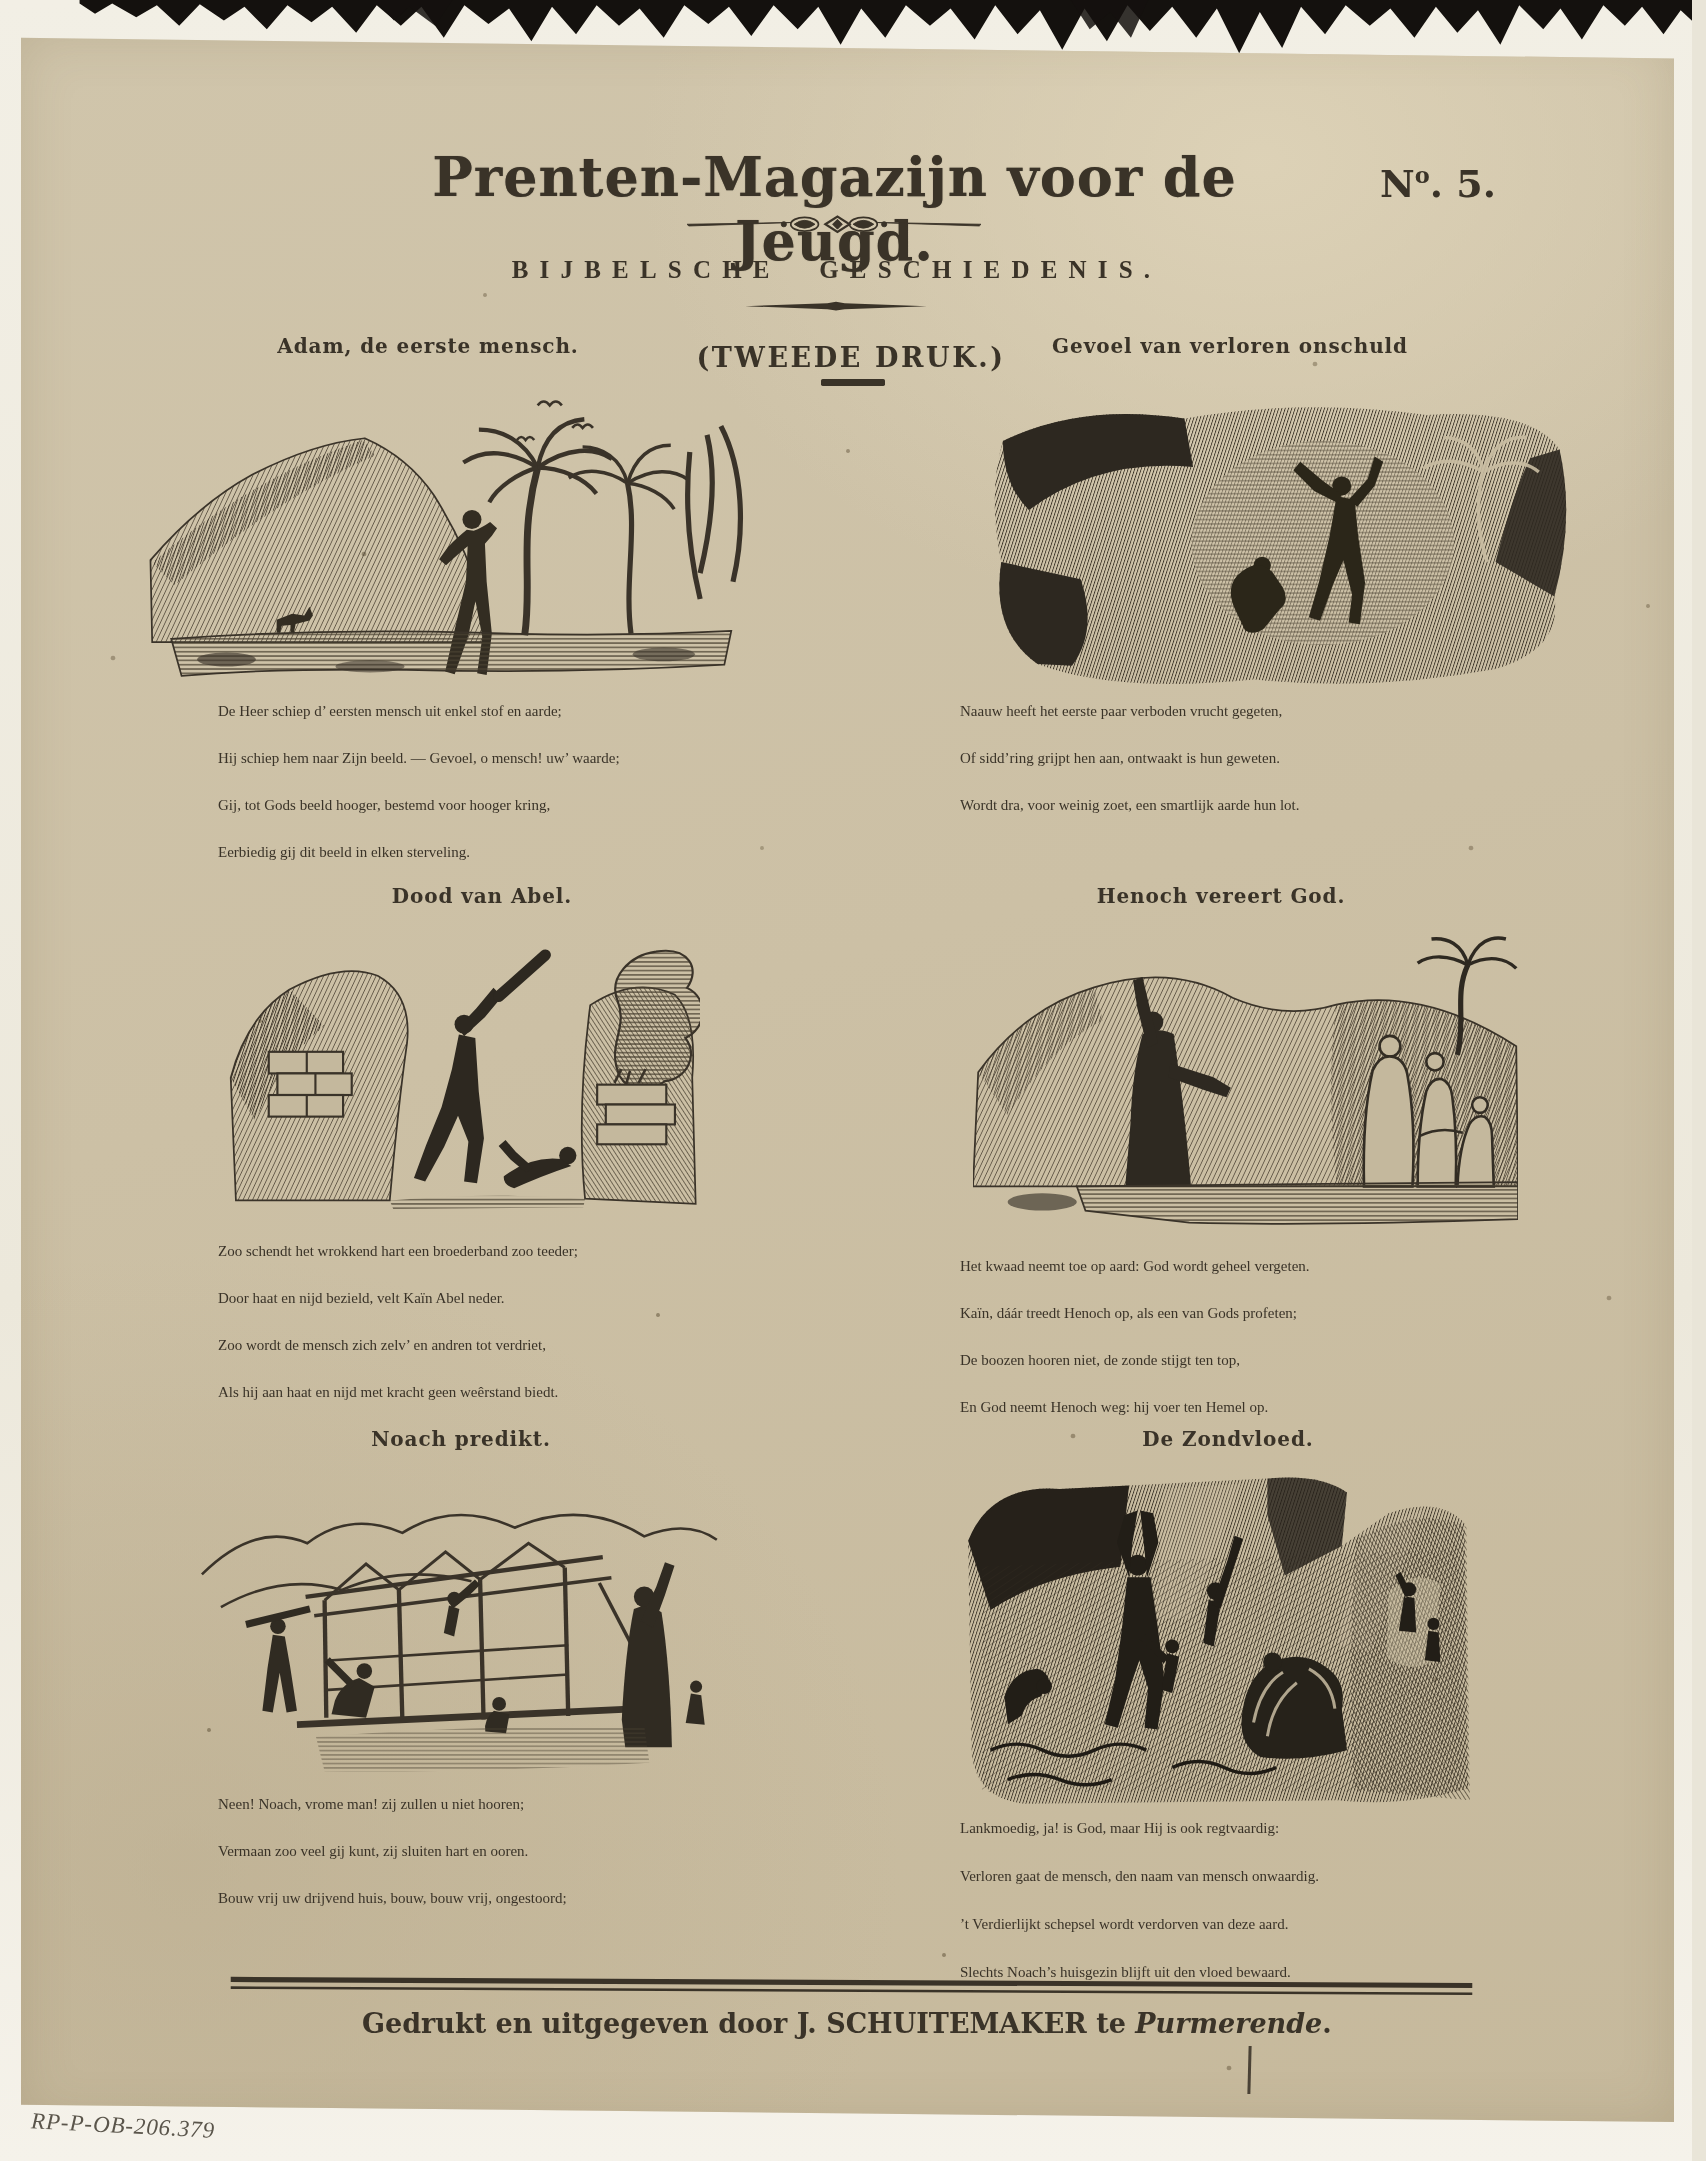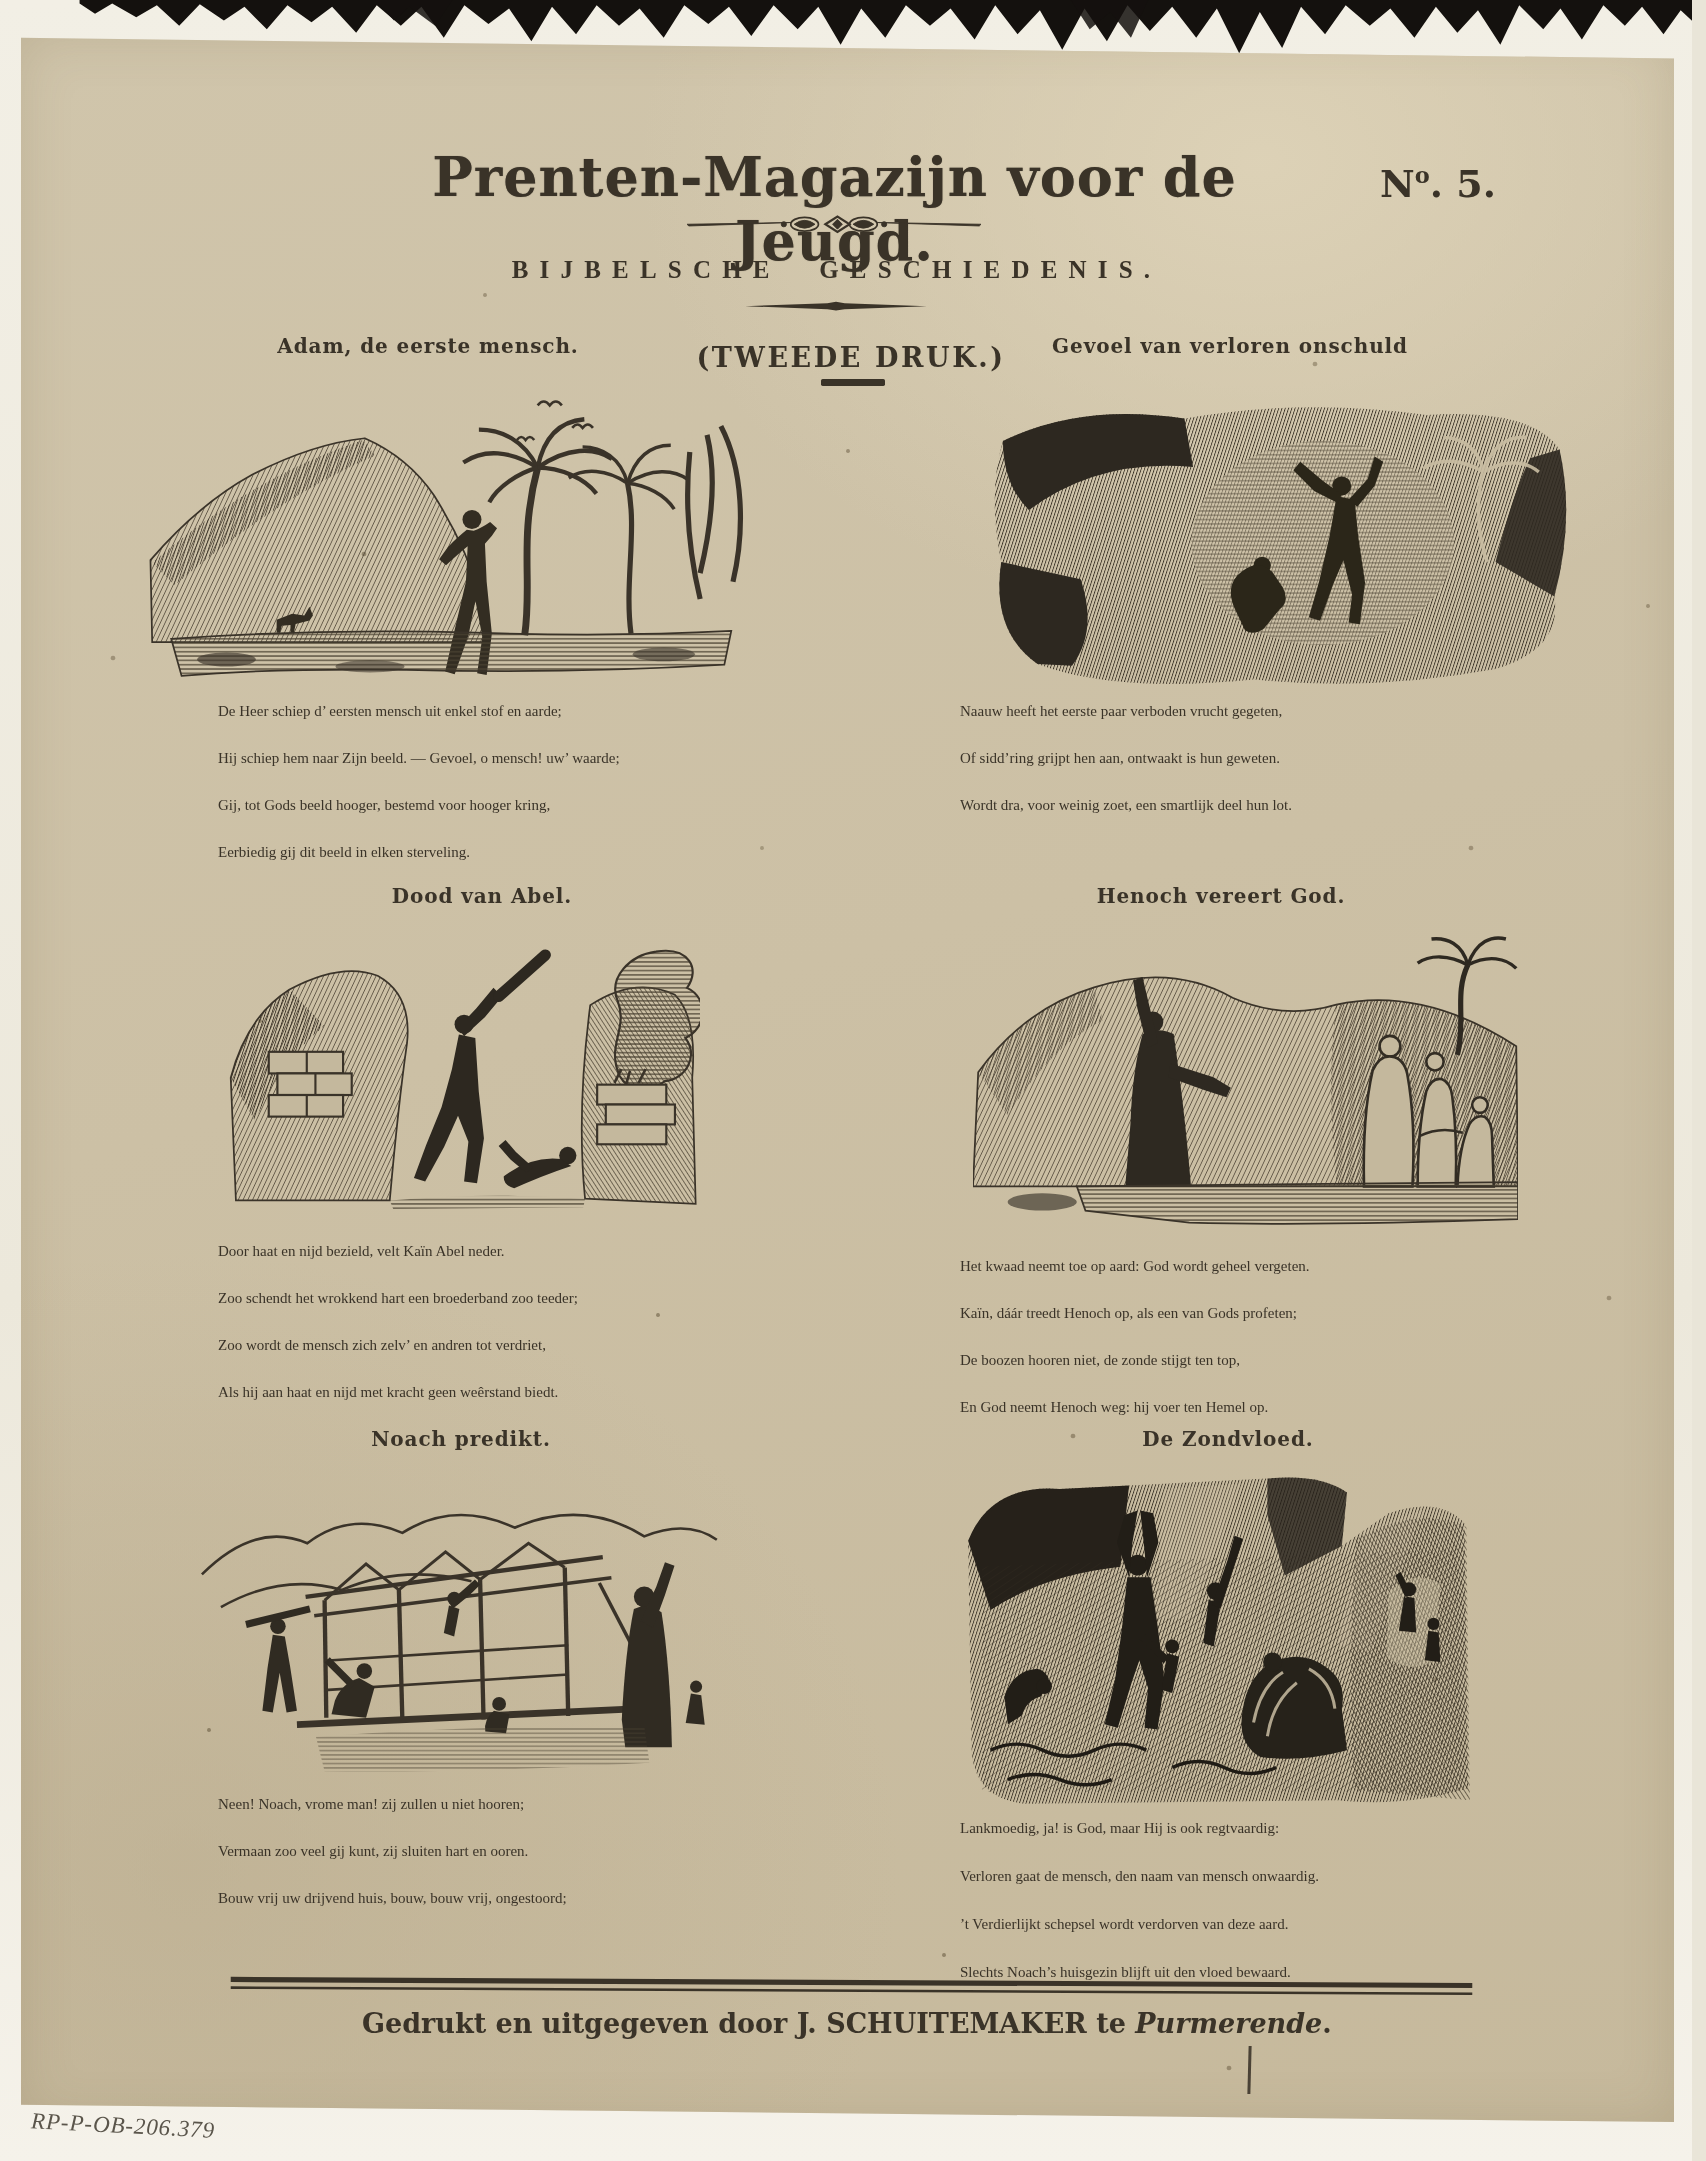--- a/index.html
+++ b/index.html
@@ -179,21 +179,21 @@
       <path d="M586 96 C560 80 534 80 516 92"></path>
         <path d="M586 96 C580 68 560 56 540 56"></path>
       <path d="M586 96 C596 64 616 54 636 56"></path>
         <path d="M586 96 C612 80 636 84 650 96"></path>
       <path d="M586 96 C576 130 580 170 590 200"></path>
     </g>
   </svg>
   <div class="abs verse" style="left:960px;top:688px;">
     <div class="vline">Naauw heeft het eerste paar verboden vrucht gegeten,</div>
     <div class="vline">Of sidd’ring grijpt hen aan, ontwaakt is hun geweten.</div>
-    <div class="vline">Wordt dra, voor weinig zoet, een smartlijk deel hun lot.</div>
+    <div class="vline">Wordt dra, voor weinig zoet, een smartlijk aarde hun lot.</div>
   </div>
 
   <div class="abs heading" style="left:266px;top:884px;width:432px;">Dood van Abel.</div>
   <svg class="abs cut" style="left:229px;top:922px;" width="471" height="289" viewBox="0 0 545 334">
     <path d="M8 322 L2 180 Q20 110 70 78 Q130 46 172 62 Q212 84 206 140 Q196 210 186 322 Z" fill="url(#ptA)" stroke="#3a3329" stroke-width="2"></path>
     <path d="M2 180 Q20 110 70 78 L110 120 Q60 160 30 230 Z" fill="url(#ptD)"></path>
     <g fill="#c4b89d" stroke="#3a3329" stroke-width="2.5">
       <rect x="46" y="150" width="86" height="25"></rect>
         <rect x="56" y="175" width="86" height="25"></rect>
         <rect x="46" y="200" width="86" height="25"></rect>
@@ -216,22 +216,22 @@
       <path d="M266 130 L258 170 L246 214 L228 258 L214 296 L227 300 L249 260 L265 224 L277 254 L272 300 L287 302 L295 250 L289 196 L285 134 Z"></path>
       <path d="M272 132 L296 110 L316 86 L306 76 L286 100 L265 122 Z"></path>
       <circle cx="392" cy="270" r="10"></circle>
       <path d="M318 294 Q350 270 384 274 L396 282 Q360 294 330 308 Q317 304 318 294 Z"></path>
       <path d="M352 284 L332 266 L320 252 L312 259 L326 275 L344 290 Z"></path>
     </g>
     <path d="M312 86 L366 38" stroke="#2d2820" stroke-width="13" stroke-linecap="round"></path>
     <path d="M186 322 Q300 312 412 320 L410 330 L190 332 Z" fill="url(#ptC)"></path>
   </svg>
   <div class="abs verse" style="left:218px;top:1228px;">
+    <div class="vline">Zoo schendt het wrokkend hart een broederband zoo teeder;</div>
     <div class="vline">Door haat en nijd bezield, velt Kaïn Abel neder.</div>
-    <div class="vline">Zoo schendt het wrokkend hart een broederband zoo teeder;</div>
     <div class="vline">Zoo wordt de mensch zich zelv’ en andren tot verdriet,</div>
     <div class="vline">Als hij aan haat en nijd met kracht geen weêrstand biedt.</div>
   </div>
 
   <div class="abs heading" style="left:1005px;top:884px;width:432px;">Henoch vereert God.</div>
   <svg class="abs cut" style="left:973px;top:925px;" width="545" height="303" viewBox="0 0 630 350">
     <path d="M0 302 L6 170 Q60 96 140 72 Q230 44 300 84 Q360 110 420 92 Q520 70 628 140 L630 302 Z" fill="url(#ptA)" stroke="#3a3329" stroke-width="2"></path>
     <path d="M420 92 Q520 70 628 140 L630 302 L420 300 Q408 180 420 92 Z" fill="url(#ptD)" opacity=".8"></path>
     <path d="M6 170 Q60 96 140 72 L150 110 Q90 140 40 220 Z" fill="url(#ptD)" opacity=".7"></path>
     <path d="M560 150 C570 110 556 80 572 46" fill="none" stroke="#2e2921" stroke-width="6"></path>

